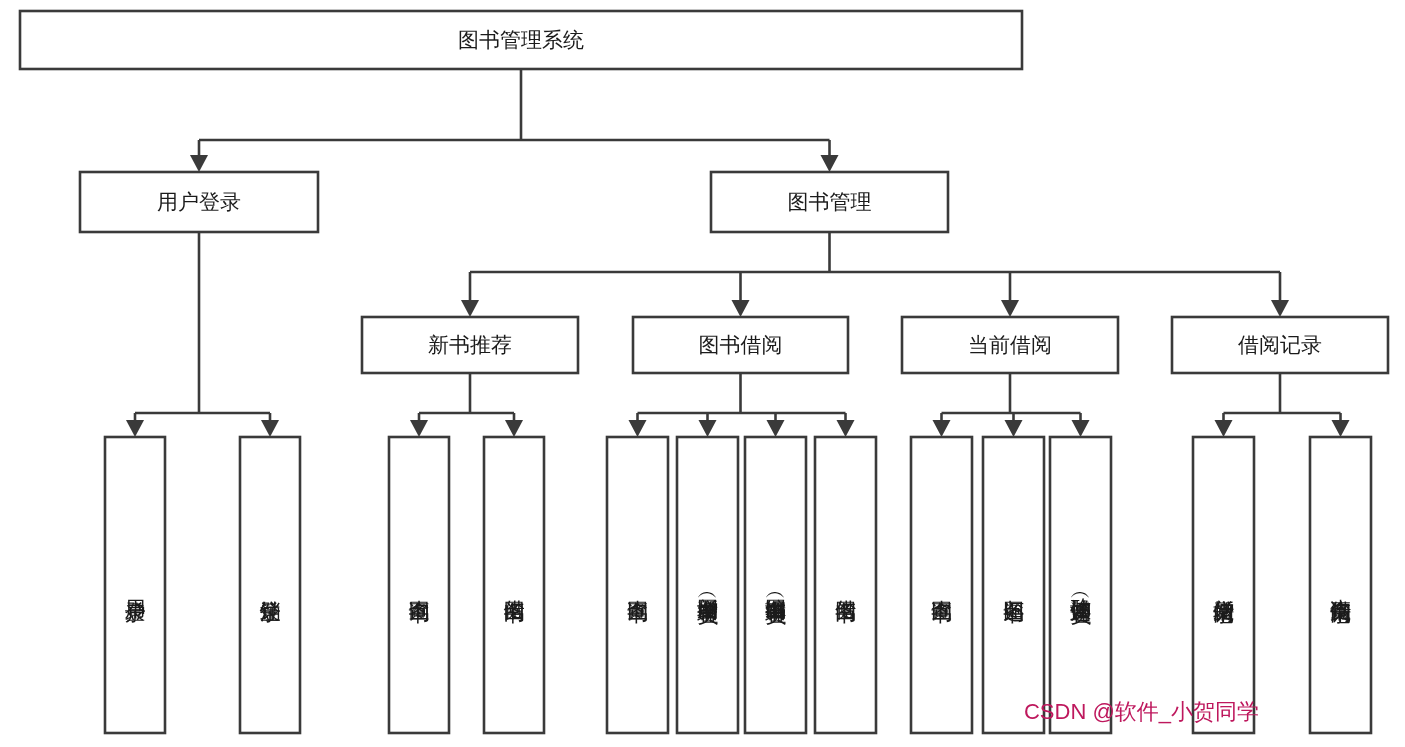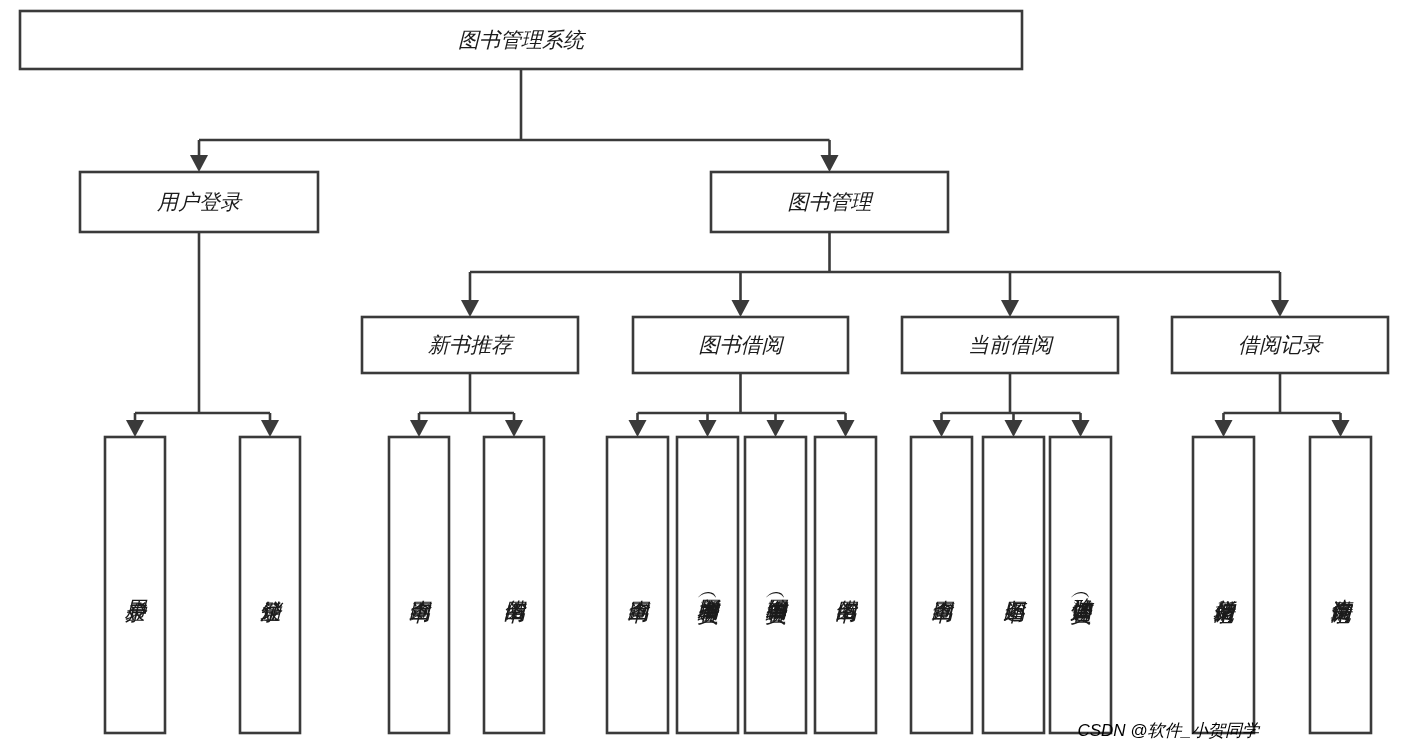--- a/index.html
+++ b/index.html
@@ -10,21 +10,20 @@
   body {
     width: 1405px;
     height: 747px;
     font-family: "Liberation Sans", "DejaVu Sans", sans-serif;
     overflow: hidden;
   }
   #diagram-root {
     position: relative;
     width: 1267px;
     height: 747px;
-    font-style: italic;
   }
   svg.diagram-canvas {
     position: absolute;
     left: 0;
     top: 0;
     width: 1405px;
     height: 747px;
   }
   .node-box {
     fill: #ffffff;
@@ -60,24 +59,24 @@
     display: flex;
     align-items: center;
     justify-content: center;
     text-align: center;
     white-space: nowrap;
     pointer-events: none;
   }
   .watermark {
     position: absolute;
     right: 8px;
-    bottom: 5px;
+    bottom: 20px;
     font-family: "Liberation Sans", "DejaVu Sans", sans-serif;
-    font-size: 17px;
-    color: #000000;
+    font-size: 22px;
+    color: #be185d;
     white-space: nowrap;
     user-select: none;
   }
 </style>
 </head>
 <body>
 
 <div id="diagram-root">
 
   <svg class="diagram-canvas" viewBox="0 0 1405 747" preserveAspectRatio="none">

